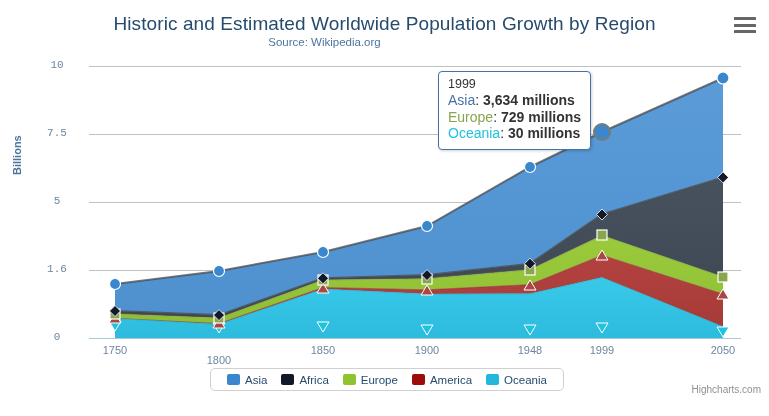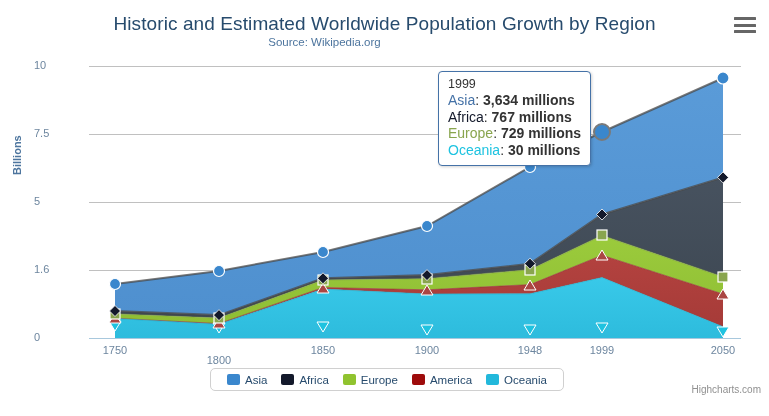--- a/index.html
+++ b/index.html
@@ -73,22 +73,23 @@
     transform-origin: left top;
     white-space: nowrap;
   }
   .axis-lbl {
     position: absolute;
     font-size: 11px;
     color: #6d869f;
     white-space: nowrap;
   }
   .ytick {
-    text-align: left;
+    text-align: center;
     width: 46px;
+    font-family: Liberation Mono, monospace;
   }
   .xtick {
     text-align: center;
     width: 60px;
   }
   .legend-box {
     position: absolute;
     left: 210px;
     top: 368px;
     height: 23px;
@@ -290,23 +291,20 @@
   <div class="axis-lbl xtick" style="left:500px; top:344px;">1948</div>
   <div class="axis-lbl xtick" style="left:572px; top:344px;">1999</div>
   <div class="axis-lbl xtick" style="left:693px; top:344px;">2050</div>
 
   <div class="tooltip">
     <div class="tt-head">1999</div>
     <div class="tt-row">
       <span class="tt-name" style="color:#4572A7">Asia</span><span>: </span><span class="tt-val">3,634 millions</span>
     </div>
     <div class="tt-row">
-      <span class="tt-name" style="color:#13192b">Africa</span><span>: </span><span class="tt-val">767 millions</span>
-    </div>
-    <div class="tt-row">
       <span class="tt-name" style="color:#89A54E">Europe</span><span>: </span><span class="tt-val">729 millions</span>
     </div>
     <div class="tt-row">
       <span class="tt-name" style="color:#1EC3E0">Oceania</span><span>: </span><span class="tt-val">30 millions</span>
     </div>
   </div>
 
   <div class="legend-box">
     <div class="legend-item">
       <span class="legend-swatch" style="background:#3a87cd"></span>

